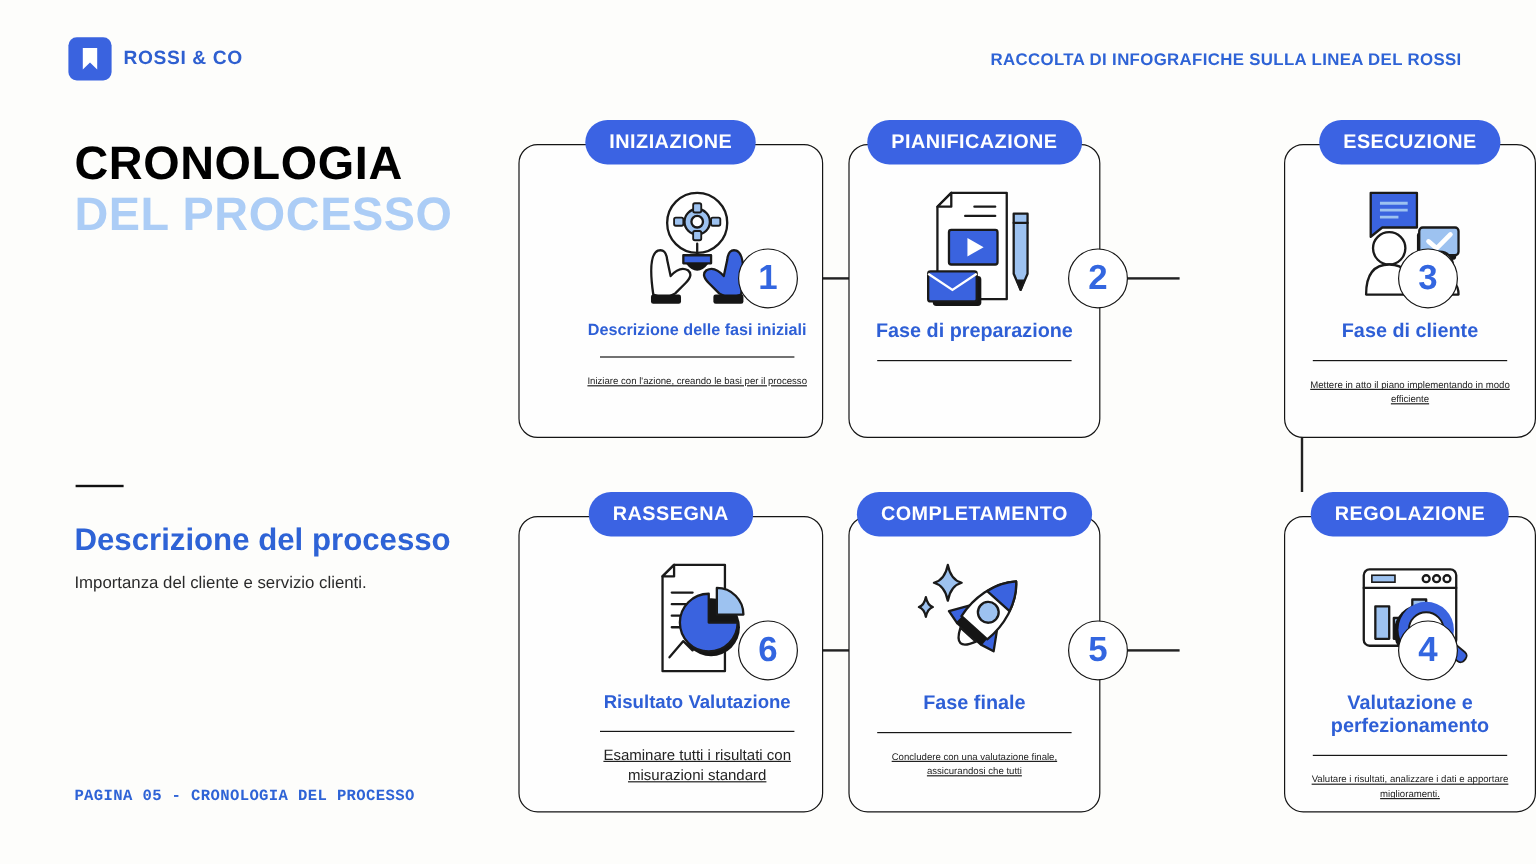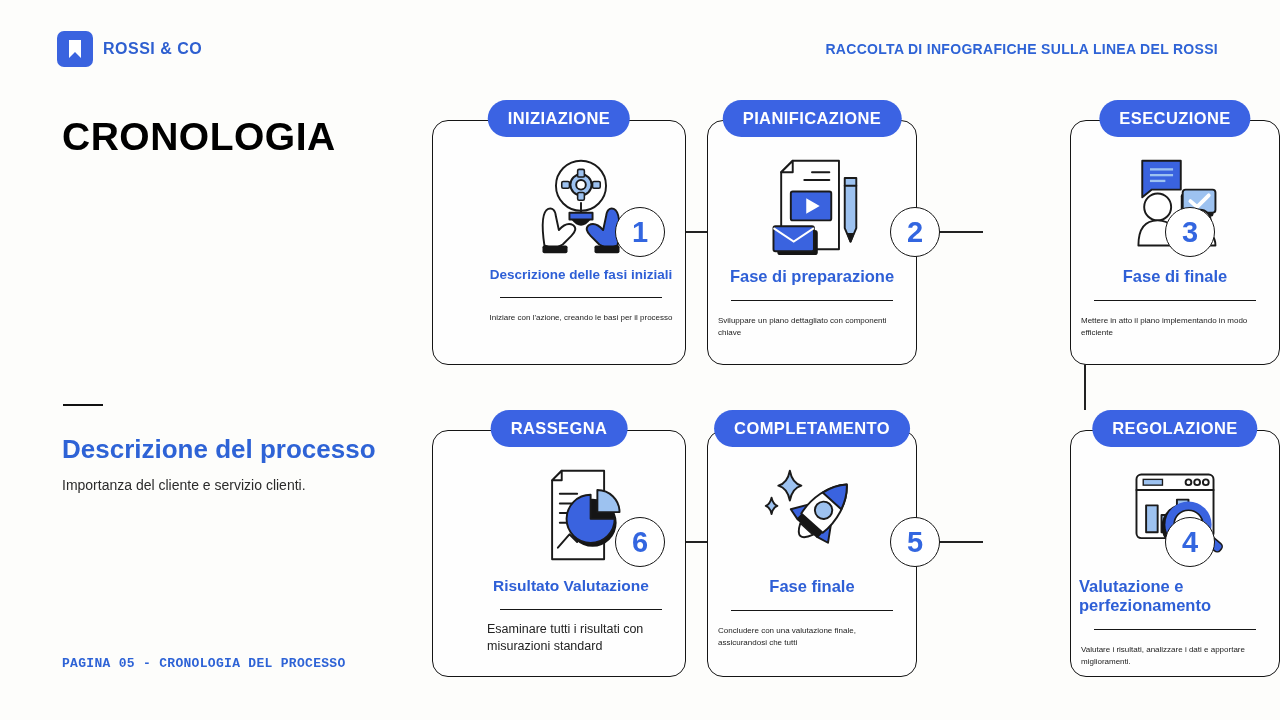--- a/index.html
+++ b/index.html
@@ -24,25 +24,25 @@
   .card{position:absolute;width:208px;background:#fefefe;border:1.6px solid #151515;border-radius:16px;z-index:2;}
   .row1{top:120px;height:243px;}
   .row2{top:430px;height:245px;}
   .c1{left:432px;padding-left:44px;} .c2{left:707px;} .c3{left:1028px;margin-left:42px;}
 
   .pill{position:absolute;top:-21px;left:50%;transform:translateX(-50%);background:#3b63e3;color:#fff;
         font-size:16.5px;font-weight:bold;letter-spacing:0.4px;padding:9px 20px;border-radius:999px;white-space:nowrap;z-index:4;}
 
   .card-inner{display:flex;flex-direction:column;align-items:center;height:100%;box-sizing:border-box;padding-top:30px;}
   .icon-box{height:108px;display:flex;align-items:center;justify-content:center;}
-  .card-title{margin-top:8px;font-size:16.5px;font-weight:800;color:#2e5fd6;text-align:left;line-height:1.15;padding:0 8px;}
+  .card-title{margin-top:8px;font-size:16.5px;font-weight:800;color:#2e5fd6;text-align:center;line-height:1.15;padding:0 8px;}
   .title-sm{font-size:13.5px;}
   .title-break{font-size:15.5px;width:176px;word-break:break-all;padding:0;}
   .card-divider{width:162px;height:1.4px;background:#161616;margin-top:14px;}
-  .card-desc{margin-top:14px;font-size:8px;color:#222;line-height:1.5;padding:0 10px;}
+  .card-desc{margin-top:14px;font-size:8px;color:#222;text-align:center;line-height:1.5;padding:0 10px;text-decoration:underline;}
   .desc-lg{font-size:12.5px;line-height:1.35;margin-top:11px;}
 
   
   .hline{position:absolute;height:1.6px;background:#222;z-index:1;}
   .vline{position:absolute;width:1.6px;background:#222;z-index:1;}
   .num-circle{position:absolute;width:50px;height:50px;background:#fff;border:1.7px solid #151515;border-radius:50%;
               display:flex;align-items:center;justify-content:center;z-index:5;box-sizing:border-box;}
   .num-circle span{font-size:29px;font-weight:800;color:#3366e0;}
 
   svg .st{stroke:#1a1a1a;stroke-width:2;stroke-linejoin:round;stroke-linecap:round;}
@@ -55,20 +55,21 @@
   <div class="logo">
     <svg width="22" height="22" viewBox="0 0 22 22">
       <path d="M5,2 H17 V20 L11,14 L5,20 Z" fill="#ffffff"></path>
     </svg>
   </div>
   <div class="brand-name">ROSSI &amp; CO</div>
   <div class="tagline">RACCOLTA DI INFOGRAFICHE SULLA LINEA DEL ROSSI</div>
 
   <div class="main-title">
     <div class="l1">CRONOLOGIA</div>
+    <div class="l2">DEL PROCESSO</div>
   </div>
   <div class="divider-sm"></div>
   <div class="section-heading">Descrizione del processo</div>
   <div class="section-body">Importanza del cliente e servizio clienti.</div>
   <div class="page-footer">PAGINA 05 - CRONOLOGIA DEL PROCESSO</div>
 
   <div class="hline" style="left:660px;top:231px;width:48px;"></div>
   <div class="hline" style="left:935px;top:231px;width:48px;"></div>
   <div class="vline" style="left:1084px;top:363px;height:47px;"></div>
   <div class="hline" style="left:935px;top:541px;width:48px;"></div>
@@ -120,21 +121,20 @@
           <rect x="20" y="80" width="42" height="26" fill="#151515" rx="3"></rect>
           <rect class="st" x="16" y="76" width="42" height="26" fill="#3a63df" rx="2"></rect>
           <path d="M16,78 L37,92 L58,78" fill="none" stroke="#ffffff" stroke-width="2"></path>
           <path class="st" d="M90,26 H102 V78 L96,92 L90,78 Z" fill="#9dc2f0"></path>
           <line class="st" x1="90" y1="34" x2="102" y2="34"></line>
           <path class="st" d="M93,84 L96,92 L99,84 Z" fill="#151515"></path>
         </svg>
       </div>
       <div class="card-title">Fase di preparazione</div>
       <div class="card-divider"></div>
-      <div class="card-desc">Sviluppare un piano dettagliato con componenti chiave</div>
     </div>
   </div>
   <div class="num-circle" style="left:890px;top:207px;">
     <span>2</span>
   </div>
 
   <div class="card row1 c3">
     <div class="pill">ESECUZIONE</div>
     <div class="card-inner">
       <div class="icon-box">
@@ -145,21 +145,21 @@
           <line x1="30" y1="29" x2="46" y2="29" stroke="#9dc2f0" stroke-width="2.4"></line>
           <circle class="st" cx="38" cy="56" r="14" fill="#ffffff"></circle>
           <path class="st" d="M18,96 Q18,70 38,70 Q58,70 58,96 Z" fill="#ffffff"></path>
           <rect x="62" y="42" width="34" height="24" fill="#151515" rx="3"></rect>
           <rect class="st" x="64" y="38" width="34" height="24" fill="#9dc2f0" rx="3"></rect>
           <path d="M72,50 L79,56 L91,44" fill="none" stroke="#ffffff" stroke-width="4" stroke-linecap="round" stroke-linejoin="round"></path>
           <circle class="st" cx="82" cy="70" r="11" fill="#ffffff"></circle>
           <path class="st" d="M66,96 Q66,82 82,82 Q98,82 98,96 Z" fill="#ffffff"></path>
         </svg>
       </div>
-      <div class="card-title">Fase di finale</div>
+      <div class="card-title">Fase di cliente</div>
       <div class="card-divider"></div>
       <div class="card-desc">Mettere in atto il piano implementando in modo efficiente</div>
     </div>
   </div>
   <div class="num-circle" style="left:1165px;top:207px;">
     <span>3</span>
   </div>
 
   <div class="card row2 c1">
     <div class="pill">RASSEGNA</div>

